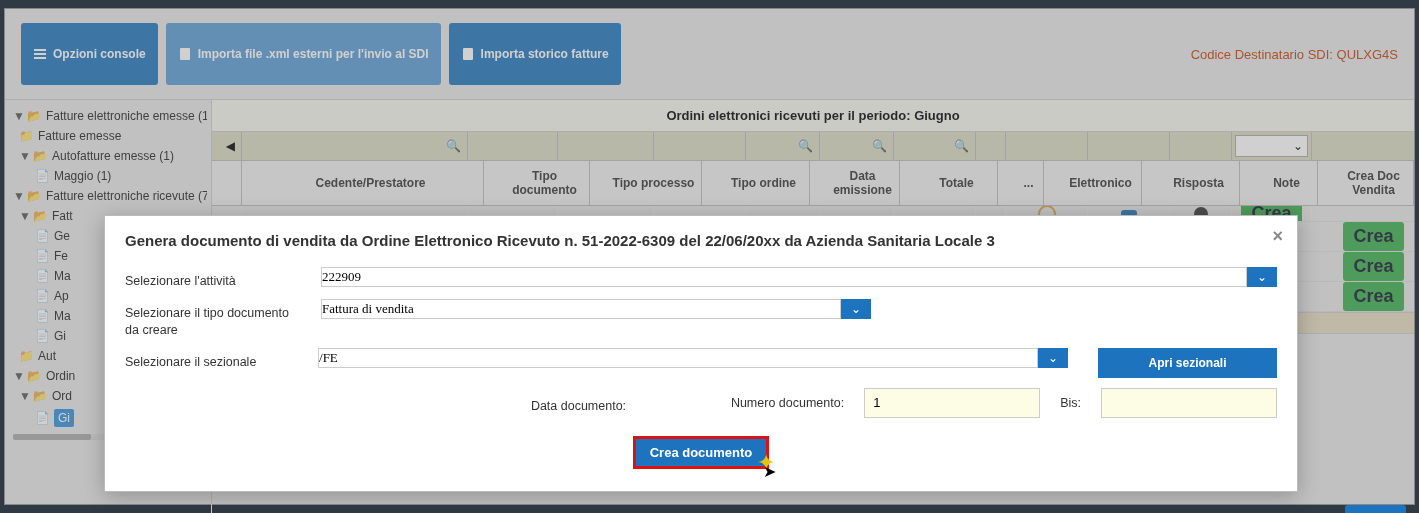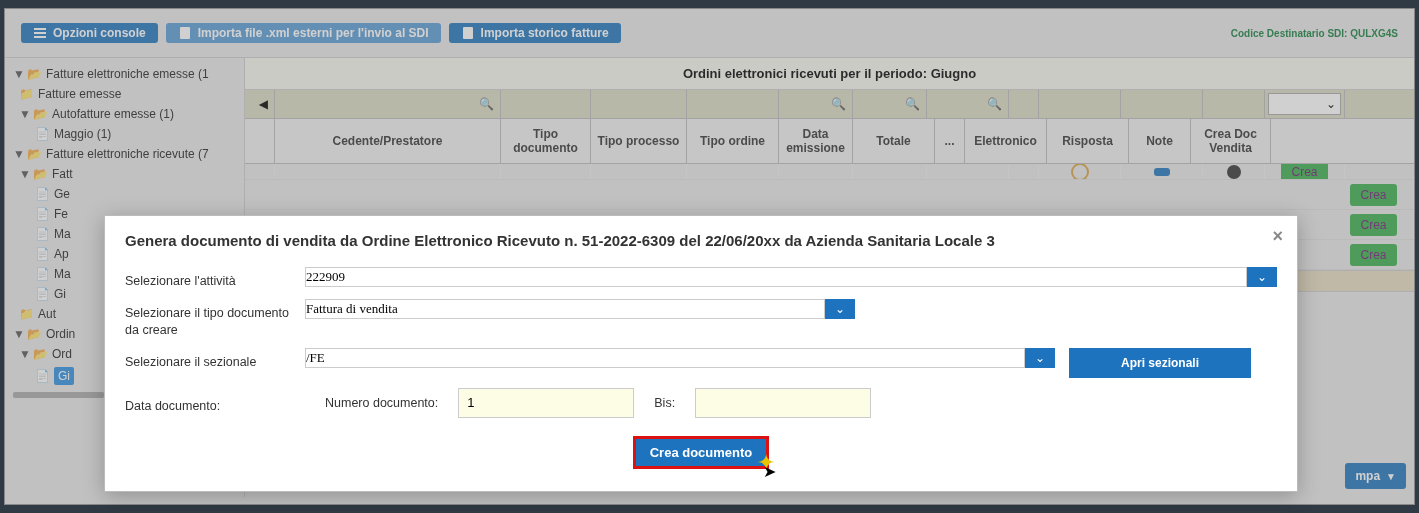--- a/index.html
+++ b/index.html
@@ -1,24 +1,24 @@
 <!DOCTYPE html>
 <html><head>
 <meta charset="utf-8">
 <style>
   * { box-sizing: border-box; margin: 0; padding: 0; font-family: Arial, sans-serif; }
   body { background: #2f3a44; width: 1419px; height: 513px; overflow: hidden; position: relative; font-size: 12px; }
   .app-frame { position: absolute; top: 8px; left: 4px; right: 4px; bottom: 8px; background: #e8e8e8; border: 1px solid #888; }
   .dimmer { position: absolute; inset: 0; background: rgba(120,120,120,0.35); pointer-events: none; z-index: 5; }
 
   .toolbar { display:flex; align-items:center; gap:8px; padding:14px 16px; border-bottom:1px solid #ccc; }
-  .btn { display:inline-flex; align-items:center; gap:6px; border:none; color:#fff; font-size:12px; font-weight:bold; padding:3px 12px; border-radius:3px; cursor:pointer; }
+  .btn { display:inline-flex; align-items:center; gap:6px; border:none; color:#fff; font-size:12px; font-weight:bold; padding:24px 12px; border-radius:3px; cursor:pointer; }
   .btn-primary { background:#1e73be; }
   .btn-secondary { background:#5a9bd4; }
-  .sdi-badge { margin-left:auto; font-weight:bold; font-size:10px; color:#15803d; }
+  .sdi-badge { margin-left:auto; font-weight:normal; font-size:13px; color:#c2410c; }
 
   .icon { display:inline-block; width:14px; height:14px; }
 
   .main { display:flex; height:calc(100% - 56px); }
   .sidebar { width:240px; padding:6px 4px 6px 8px; overflow:hidden; border-right:1px solid #ccc; font-size:12px; color:#222; }
   .tree-item { display:flex; align-items:center; gap:4px; padding:3px 0; white-space:nowrap; overflow:hidden; }
   .tree-item .caret { width:10px; text-align:center; color:#555; }
   .folder-icon { color:#d9a441; }
   .file-icon { color:#c9c98f; }
   .tree-lvl1 { padding-left: 6px; }
@@ -27,51 +27,51 @@
   .tree-scroll { height: 6px; background:#ddd; margin-top:4px; position:relative; }
   .tree-scroll::after { content:""; position:absolute; left:0; top:0; height:100%; width:40%; background:#aaa; border-radius:2px; }
 
   .content { flex:1; display:flex; flex-direction:column; }
   .panel-header { background:#f7f7f0; padding:8px; text-align:center; font-weight:bold; font-size:13px; border-bottom:1px solid #ccc; }
   .filter-row { display:flex; background:#dadac3; border-bottom:1px solid #bbb; }
   .filter-cell { border-right:1px solid #bbb; display:flex; align-items:center; justify-content:flex-end; padding:4px 6px; }
   .filter-cell .mag { color:#777; }
   .filter-select { border:1px solid #aaa; background:#fff; height:22px; display:flex; align-items:center; justify-content:flex-end; padding:0 4px; }
 
-  .header-row { display:flex; background:#f0f0f0; border-bottom:1px solid #bbb; }
+  .header-row { display:flex; background:#f0f0f0; border-bottom:1px solid #bbb;gap:16px; }
   .hcell { border-right:1px solid #bbb; padding:8px 6px; text-align:center; font-weight:bold; font-size:12px; color:#333; display:flex; align-items:center; justify-content:center; }
   .col-toggle{width:30px}.col-ced{width:226px}.col-tipo{width:90px}.col-proc{width:96px}.col-ord{width:92px}
   .col-de{width:74px}.col-ds{width:74px}.col-tot{width:82px}.col-dots{width:30px}.col-vis{width:82px}
   .col-risp{width:82px}.col-note{width:62px}.col-crea{width:80px}
 
   .data-row { display:flex; border-bottom:1px solid #ddd; align-items:center; height:30px; }
   .dcell { border-right:1px solid #eee; padding:0 6px; text-align:center; font-size:12px; display:flex; align-items:center; justify-content:center; height:100%; }
-  .btn-green{background:#3aae4c;color:#701a75;border:none;border-radius:3px;padding:4px 10px;font-size:12px;font-weight:normal;cursor:pointer}
+  .btn-green{background:#3aae4c;color:#0f172a;border:none;border-radius:3px;padding:4px 10px;font-size:18px;font-weight:bold;cursor:pointer}
   .btn-pill-blue{background:#1e73be;color:#fff;border:none;border-radius:3px;padding:4px 8px;font-size:11px;font-weight:bold}
   .note-dot{width:14px;height:14px;border-radius:50%;background:#333}
   .circle-icon{width:18px;height:18px;border:2px solid #d9a441;border-radius:50%}
 
   .below-rows-bar { height:22px; background:#e8dcc0; border-top:1px solid #ccc; border-bottom:1px solid #ccc; }
   .print-wrap { display:flex; justify-content:flex-end; padding:8px; }
   .btn-print { background:#1e73be; color:#fff; border:none; padding:6px 10px; font-size:12px; font-weight:bold; display:flex; align-items:center; gap:6px; border-radius:3px }
   .btn-print .chev { font-size:10px }
 
   
   .modal { position:absolute; z-index:10; left:104px; top:215px; width:1194px; background:#fff; border:1px solid #bbb; box-shadow:0 4px 20px rgba(0,0,0,0.25); padding:16px 20px 22px; }
   .modal-title { font-weight:bold; font-size:15px; color:#333; margin-bottom:18px; padding-right:24px; }
   .modal-close { position:absolute; top:10px; right:14px; color:#888; font-size:18px; cursor:pointer; font-weight:bold; }
-  .form-row { display:flex; align-items:flex-start; margin-bottom:10px; }
+  .form-row { display:flex; align-items:flex-start; margin-bottom:10px; gap:16px; }
   .form-label { width:180px; font-size:12.5px; color:#333; padding-top:6px; line-height:1.3; }
   .combo { display:flex; flex:1; }
   .combo-input { flex:1; border:1px solid #ccc; height:20px; padding:0 0; font-size:13px;font-family:Liberation Serif, serif; }
   .combo-btn { width:30px; background:#1e73be; color:#fff; display:flex; align-items:center; justify-content:center; border:1px solid #1e73be; cursor:pointer; }
   .combo-short .combo-input{flex:0 0 520px}
   .btn-apri { background:#1e73be; color:#fff; border:none; height:30px; width:182px; font-weight:bold; font-size:12px; cursor:pointer; margin-left:14px; }
 
-  .doc-row { display:flex; align-items:center; gap:20px; margin-top:4px; }
+  .doc-row { display:flex; align-items:center; gap:20px; margin-top:4px;justify-content:flex-end; }
   .date-wrap { display:flex; }
   .date-input { width:140px; height:30px; border:1px solid #ccc; padding:0 8px; font-size:13px; }
   .date-btn { width:30px; background:#1e73be; display:flex; align-items:center; justify-content:center; color:#fff; }
   .num-label { font-size:12.5px; color:#333; }
   .num-input { width:176px; height:30px; border:1px solid #ccc; background:#fdfde6; padding:0 8px; font-size:13px; }
   .bis-input { width:176px; height:30px; border:1px solid #ccc; background:#fdfde6; padding:0 8px; }
 
   .create-wrap { display:flex; justify-content:center; margin-top:18px; position:relative; }
   .btn-crea-doc { background:#1e73be; color:#fff; border:3px solid #d11; padding:6px 14px; font-weight:bold; font-size:13px; cursor:pointer; }
   .spark { position:absolute; left:calc(50% + 56px); top:14px; color:#e6c400; font-size:22px; pointer-events:none; }

